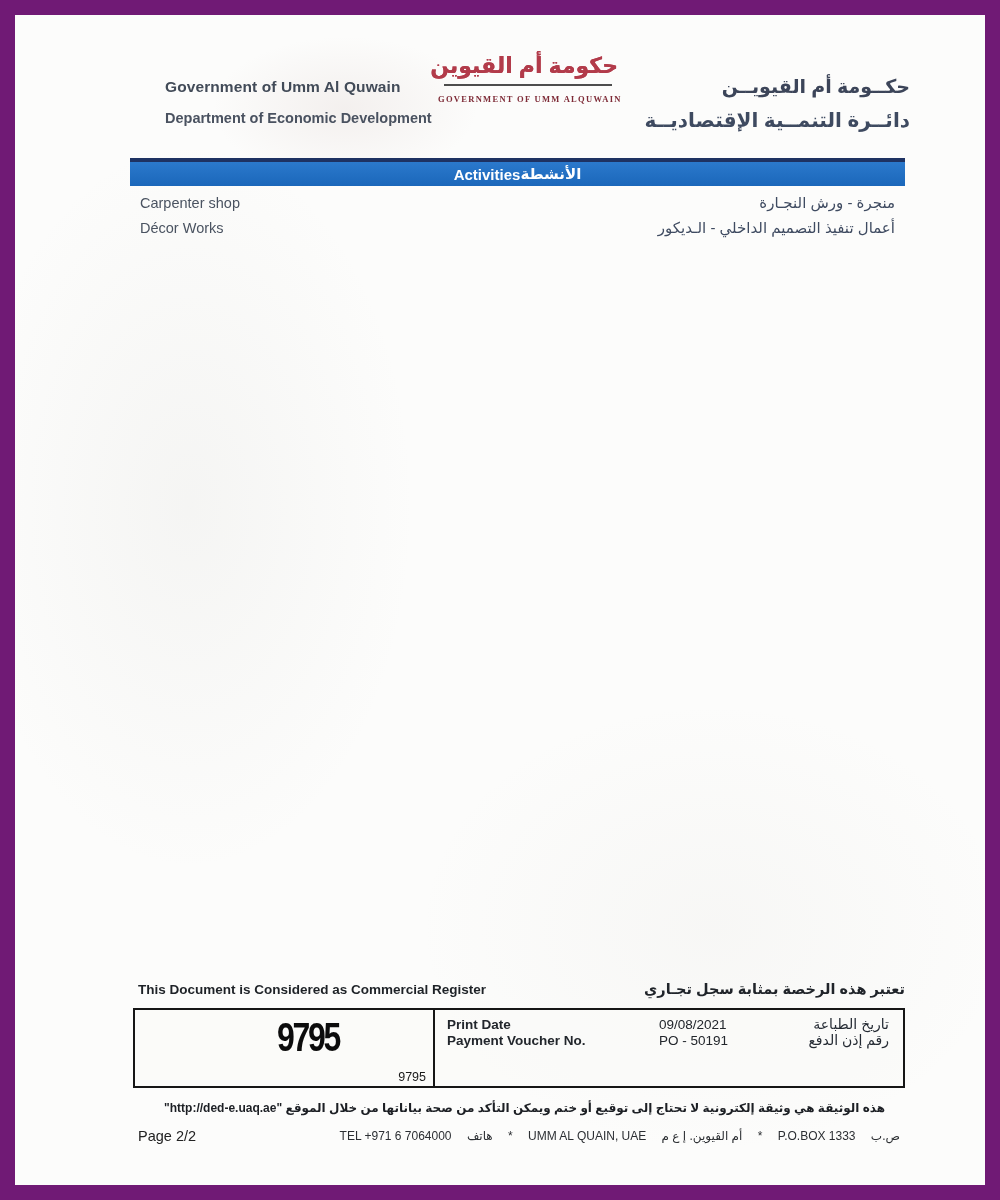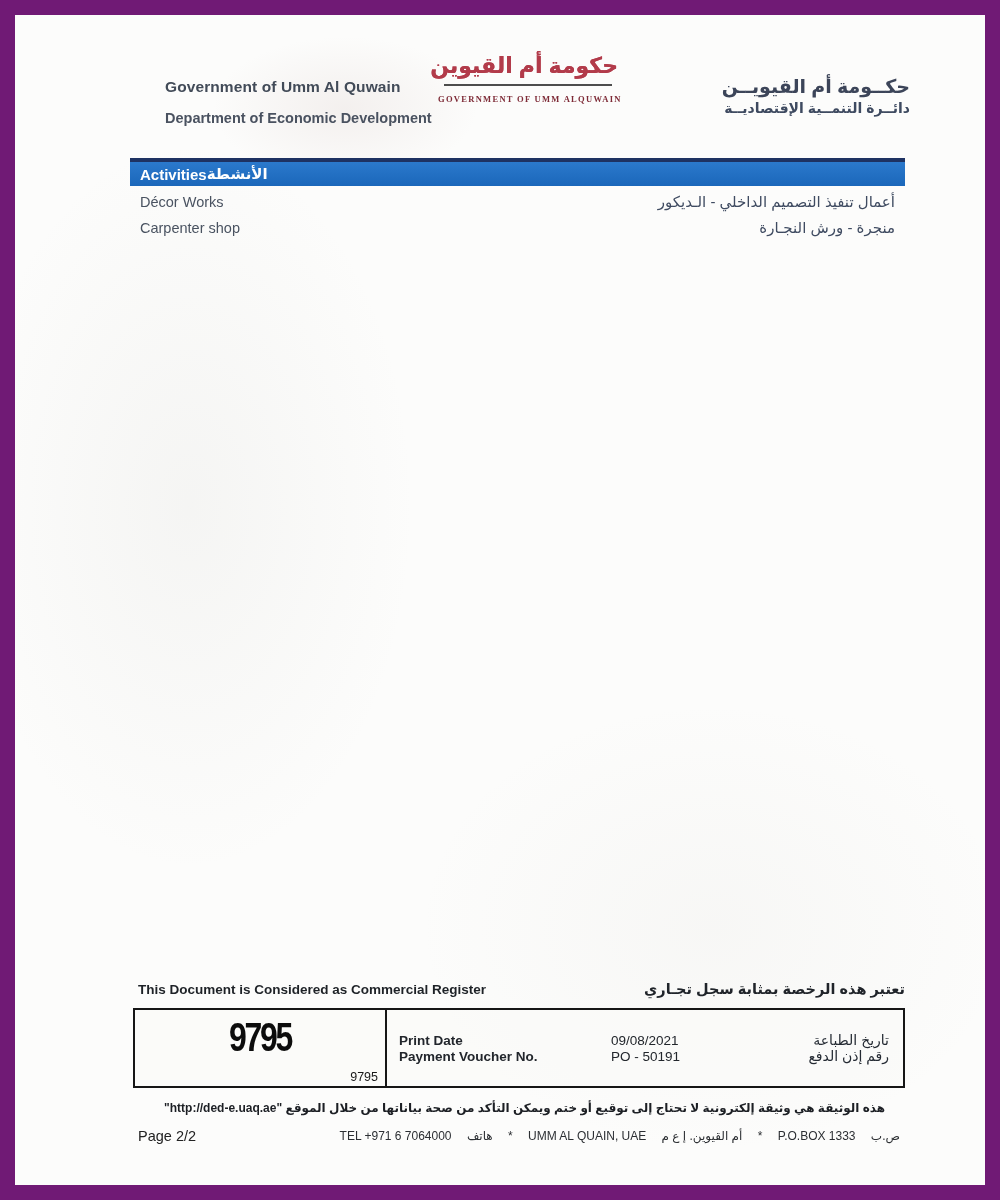--- a/index.html
+++ b/index.html
@@ -19,44 +19,44 @@
   .gov-en{font-size:15.5px;font-weight:700;color:#424b58;letter-spacing:.1px;}
   .dept-en{margin-top:14px;font-size:14.5px;font-weight:600;color:#4a5260;}
   .logo{position:absolute;left:423px;top:38px;width:180px;text-align:center;}
   .logo-callig{font-size:22px;line-height:1.2;font-weight:700;color:#b23b4a;white-space:nowrap;
                text-shadow:0 0 .4px #b23b4a;}
   .logo-rule{height:2px;background:#4d4d4d;margin:5px 6px 4px;}
   .logo-caption{font-family:"Liberation Serif","DejaVu Serif",serif;font-size:8.5px;font-weight:700;
                 letter-spacing:1.3px;color:#7e2b37;white-space:nowrap;margin-top:8px;}
   .header-right{position:absolute;right:75px;top:60px;}
   .gov-ar{font-size:19px;font-weight:700;color:#3c4559;}
-  .dept-ar{margin-top:2px;font-size:14px;font-weight:600;color:#3e4a60;}
+  .dept-ar{margin-top:10px;font-size:20px;font-weight:600;color:#3e4a60;}
   
   .activities{position:absolute;left:115px;top:143px;width:775px;}
   .bar-topline{height:4px;background:#1e3262;}
   .bar{height:24px;background:linear-gradient(180deg,#2b79cc,#1b67ba);display:flex;
-       justify-content:flex-start;align-items:center;padding:0 10px;box-sizing:border-box;}
+       justify-content:center;align-items:center;padding:0 10px;box-sizing:border-box;}
   .bar span{color:#fff;font-weight:700;font-size:15px;}
   .act-row{display:flex;justify-content:space-between;align-items:baseline;padding:0 10px 0 10px;}
   .act-row.r1{margin-top:8px;}
   .act-row.r2{margin-top:7px;}
   .act-en{font-size:14.5px;color:#4a5361;}
   .act-ar{font-size:15px;color:#3f4b61;}
   
   .register-note{position:absolute;left:123px;right:80px;top:966px;display:flex;
                  justify-content:space-between;align-items:baseline;}
   .register-note .en{font-size:13.5px;font-weight:700;color:#1e2227;}
   .register-note .ar{font-size:14.5px;font-weight:700;color:#20242a;}
   .info-table{position:absolute;left:118px;top:993px;width:772px;height:80px;box-sizing:border-box;
-              border:2.5px solid #161616;display:flex;background:rgba(250,250,249,.6);}
+              border:2.5px solid #161616;display:flex;background:rgba(250,250,249,.6);padding-left:48px;}
   .cell-left{width:252px;border-right:2.5px solid #161616;position:relative;box-sizing:border-box;}
   .big-num{position:absolute;left:0;right:0;top:4px;text-align:center;font-size:41px;font-weight:700;
            letter-spacing:-3px;color:#0c0c0c;transform:scaleX(.78);}
   .small-num{position:absolute;right:7px;bottom:2px;font-size:12.5px;color:#191919;}
-  .cell-right{flex:1;display:flex;flex-direction:column;justify-content:center;
+  .cell-right{flex:1;display:flex;flex-direction:column;justify-content:flex-start;
               padding:6px 14px 6px 12px;}
   .info-row{display:grid;grid-template-columns:212px 1fr auto;align-items:center;}
   .lbl-en{font-size:13.5px;font-weight:600;color:#22262c;}
   .val{font-size:13.5px;color:#22262c;}
   .lbl-ar{font-size:14px;color:#242a33;justify-self:end;}
   .edoc-note{position:absolute;left:130px;right:100px;top:1086px;text-align:right;
              font-size:12px;font-weight:600;color:#1c1f24;}
   .edoc-note .url{font-weight:600;}
   .contact-line{position:absolute;left:123px;right:85px;top:1113px;display:flex;align-items:center;}
   .page-label{font-size:14.5px;color:#222;}
@@ -84,27 +84,27 @@
       <div class="gov-ar">حكــومة أم القيويــن</div>
       <div class="dept-ar">دائــرة التنمــية الإقتصاديــة</div>
     </div>
 
     <div class="activities">
       <div class="bar-topline"></div>
       <div class="bar">
         <span>Activities</span>
         <span dir="rtl">الأنشطة</span>
       </div>
+      <div class="act-row r1">
+        <span class="act-en">Carpenter shop</span>
+        <span class="act-ar" dir="rtl">منجرة - ورش النجـارة</span>
+      </div>
       <div class="act-row r2">
         <span class="act-en">Décor Works</span>
         <span class="act-ar" dir="rtl">أعمال تنفيذ التصميم الداخلي - الـديكور</span>
-      </div>
-      <div class="act-row r1">
-        <span class="act-en">Carpenter shop</span>
-        <span class="act-ar" dir="rtl">منجرة - ورش النجـارة</span>
       </div>
     </div>
 
     <div class="register-note">
       <span class="en">This Document is Considered as Commercial Register</span>
       <span class="ar" dir="rtl">تعتبر هذه الرخصة بمثابة سجل تجـاري</span>
     </div>
 
     <div class="info-table">
       <div class="cell-left">

